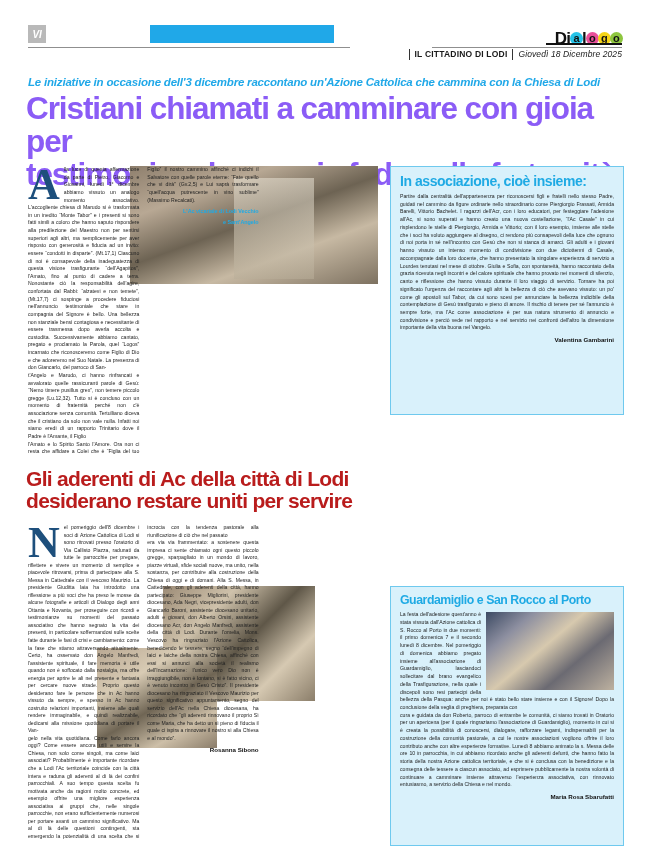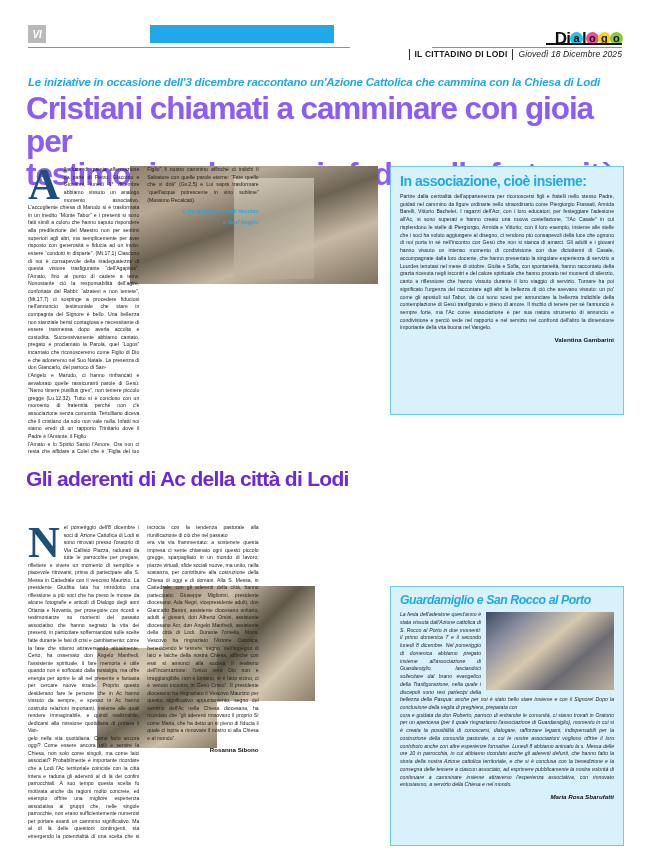--- a/index.html
+++ b/index.html
@@ -55,40 +55,40 @@
   .sig-r{text-align:right;font-weight:bold;color:#1faae4;font-size:5.4px;margin-top:3px;}
 
   .photo1{position:absolute;left:130px;top:166px;width:248px;height:118px;
           background:linear-gradient(160deg,#8e7f6d 0%,#b8a894 25%,#6d6353 48%,#c7b9a3 70%,#7d7160 100%);
           overflow:hidden;}
   .photo1:after{content:"";position:absolute;left:42%;top:10%;width:32%;height:86%;
           background:linear-gradient(180deg,#e8e2d4,#b9ae99);opacity:.55;}
 
   
   .h2big{position:absolute;left:26px;top:468px;width:360px;
-         font-size:21px;font-weight:bold;color:#6d28d9;line-height:1.06;letter-spacing:-.7px;}
+         font-size:21px;font-weight:bold;color:#b91c1c;line-height:1.06;letter-spacing:-.7px;}
   .a2{position:absolute;left:28px;top:524px;width:350px;height:320px;}
   .a2 .cols3{font-size:5.1px;}
 
   .photo2{position:absolute;left:97px;top:648px;width:120px;height:100px;
           background:linear-gradient(150deg,#b9a893 0%,#d8cbb4 30%,#6f6554 55%,#cdbfa8 78%,#8a7c69 100%);}
   .photo3{position:absolute;left:163px;top:586px;width:152px;height:115px;
           background:linear-gradient(135deg,#9c8b76 0%,#cfc2ab 28%,#5f5748 52%,#d6c9b2 75%,#8b7e6a 100%);}
 
   
   .box{position:absolute;border:1px solid #6fc9ee;background:#d9f1fb;}
   .box1{left:390px;top:166px;width:232px;height:247px;}
   .box-title{font-size:14px;font-weight:bold;color:#1faae4;line-height:1.07;
              letter-spacing:-.45px;padding:7px 9px 4px 9px;}
   .box-body{font-size:5.15px;line-height:1.5;text-align:justify;color:#1d1d1d;padding:0 9px;}
   .box-body p{margin:0;}
   .box-sign{font-size:6.2px;font-weight:bold;text-align:right;padding:4px 9px 0 9px;color:#111;}
 
   
-  .box2{left:390px;top:586px;width:232px;height:258px;font-style:italic;}
+  .box2{left:390px;top:586px;width:232px;height:258px;}
   .box2 .box-title{font-size:12.3px;padding:7px 9px 4px 9px;}
   .photo4{float:right;width:128px;height:78px;margin:1px 0 3px 5px;
           background:linear-gradient(140deg,#3c4a63 0%,#8d8fa0 22%,#d7c9ae 45%,#6b6a72 68%,#bdb1a0 100%);}
 </style>
 </head>
 <body>
 
 <div class="page">
 
   <div class="masthead">
@@ -126,20 +126,21 @@
       <p><span class="dropcap">A</span><span>lla luce di questa affermazione da parte di Pietro, Giacomo e Giovanni, lunedì 1° dicembre abbiamo vissuto un analogo momento associativo. L'accogliente chiesa di Marudo si è trasformata in un inedito “Monte Tabor” e i presenti si sono fatti simili a coloro che hanno saputo rispondere alla predilezione del Maestro non per sentirsi superiori agli altri, ma semplicemente per aver risposto con generosità e fiducia ad un invito: essere “condotti in disparte”. (Mt.17,1) Ciascuno di noi è consapevole della inadeguatezza di questa visione trasfigurante “dell'Agapitos”, l'Amato, fino al punto di cadere a terra. Nonostante ciò la responsabilità dell'agire, confortata dal Rabbì: “alzatevi e non temete”, (Mt.17,7) ci sospinge a procedere fiduciosi nell'annuncio testimoniale che stare in compagnia del Signore è bello. Una bellezza non stanziale bensì contagiosa e necessitante di essere trasmessa dopo averla accolta e custodita. Successivamente abbiamo cantato, pregato e proclamato la Parola, quel “Logos” incarnato che riconosceremo come Figlio di Dio e che adoreremo nel Suo Natale. La presenza di don Giancarlo, del parroco di San-</span></p>
       <p>t'Angelo e Marudo, ci hanno rinfrancati e avvalorato quelle rassicuranti parole di Gesù: “Nemo timere pusillus grex”, non temere piccolo gregge (Lu.12,32). Tutto si è concluso con un momento di fraternità perché non c'è associazione senza comunità. Tertulliano diceva che il cristiano da solo non vale nulla. Infatti noi siamo eredi di un rapporto Trinitario dove il Padre è l'Amante, il Figlio</p>
       <p>l'Amato e lo Spirito Santo l'Amore. Ora non ci resta che affidare a Colei che è “Figlia del tuo Figlio” il nostro cammino affinché ci indichi il Salvatore con quelle parole eterne: “Fate quello che vi dirà” (Gv.2,5) e Lui saprà trasformare “quell'acqua putrescente in vino sublime” (Massimo Recalcati).</p>
       <div class="sig-r">L'Ac vicariale di Lodi Vecchio</div>
       <div class="sig-r">e Sant'Angelo</div>
     </div>
   </div>
 
   <div class="h2big">
     <div>Gli aderenti di Ac della città di Lodi</div>
+    <div>desiderano restare uniti per servire</div>
   </div>
 
   <div class="photo3"></div>
   <div class="photo2"></div>
 
   <div class="a2">
     <div class="cols3">
       <p><span class="dropcap">N</span><span>el pomeriggio dell'8 dicembre i soci di Azione Cattolica di Lodi si sono ritrovati presso l'oratorio di Via Callisto Piazza, radunati da tutte le parrocchie per pregare, riflettere e vivere un momento di semplice e piacevole ritrovarsi, prima di partecipare alla S. Messa in Cattedrale con il vescovo Maurizio. La presidente Giuditta Iaia ha introdotto una riflessione a più voci che ha preso le mosse da alcune fotografie e articoli di Dialogo degli anni Ottanta e Novanta, per proseguire con ricordi e testimonianze su momenti del passato associativo che hanno segnato la vita dei presenti, in particolare soffermandosi sulle scelte fatte durante le fasi di crisi e cambiamento: come la fase che stiamo attraversando attualmente. Certo, ha osservato don Angelo Manfredi, l'assistente spirituale, il fare memoria è utile quando non è soffocato dalla nostalgia, ma offre energia per aprire le ali nel presente e fantasia per cercare nuove strade. Proprio questo desiderano fare le persone che in Ac hanno vissuto da sempre, e spesso in Ac hanno costruito relazioni importanti, insieme alle quali rendere immaginabile, e quindi realizzabile, dedicarsi alla missione quotidiana di portare il Van-</span></p>
       <p>gelo nella vita quotidiana. Come farlo ancora oggi? Come essere ancora utili e servire la Chiesa, non solo come singoli, ma come laici associati? Probabilmente è importante ricordare che a Lodi l'Ac territoriale coincide con la città intera e raduna gli aderenti al di là dei confini parrocchiali. A suo tempo questa scelta fu motivata anche da ragioni molto concrete, ed esempio offrire una migliore esperienza associativa ai gruppi che, nelle singole parrocchie, non erano sufficientemente numerosi per portare avanti un cammino significativo. Ma al di là delle questioni contingenti, sta emergendo la potenzialità di una scelta che si incrocia con la tendenza pastorale alla riunificazione di ciò che nel passato</p>
       <p>era via via frammentato: a sostenere questa impresa ci sente chiamato ogni questo piccolo gregge, sparpagliato in un mondo di lavoro, piazze virtuali, sfide sociali nuove, ma unito, nella sostanza, per contribuire alla costruzione della Chiesa di oggi e di domani. Alla S. Messa, in Cattedrale, con gli aderenti della città, hanno partecipato: Giuseppe Migliorini, presidente diocesano, Ada Negri, vicepresidente adulti, don Giancarlo Baroni, assistente diocesano unitario, adulti e giovani, don Alberto Orsini, assistente diocesano Acr, don Angelo Manfredi, assistente della città di Lodi. Durante l'omelia, Mons. Vescovo ha ringraziato l'Azione Cattolica, benedicendo le tessere, segno “dell'impegno di laici e laiche della nostra Chiesa, affinché con essi si annunci alla società il realismo dell'Incarnazione: l'unico vero Dio non è irraggiungibile, non è lontano, si è fatto vicino, ci è venuto incontro in Gesù Cristo”. Il presidente diocesano ha ringraziato il Vescovo Maurizio per questo significativo appuntamento, segno del servizio dell'Ac nella Chiesa diocesana, ha ricordato che “gli aderenti rinnovano il proprio Sì come Maria, che ha detto un sì pieno di fiducia il quale ci ispira a rinnovare il nostro sì alla Chiesa e al mondo”.</p>

